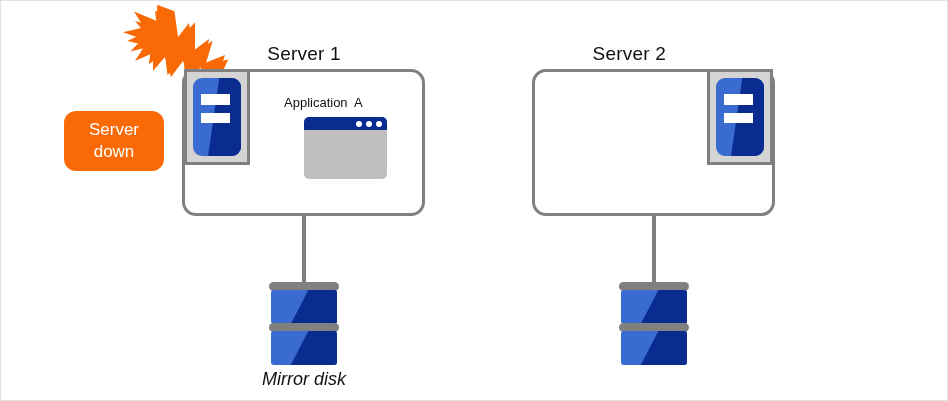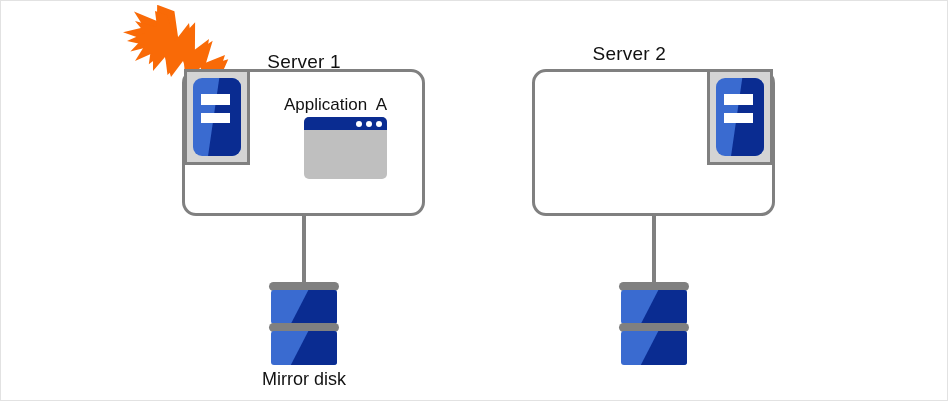--- a/index.html
+++ b/index.html
@@ -70,21 +70,21 @@
     height: 13%;
     background: #ffffff;
     z-index: 3;
   }
   .machine-bar.b1 { top: 21%; }
   .machine-bar.b2 { top: 45%; }
 
   
   .app-label {
     position: absolute;
-    font-size: 17px;
+    font-size: 13px;
     color: #111111;
     white-space: pre;
   }
   .app-window {
     position: absolute;
     background: #bfbfbf;
     border-radius: 5px;
     overflow: hidden;
   }
   .app-titlebar {
@@ -139,20 +139,21 @@
     width: 70%;
     background: #0a2c91;
     clip-path: polygon(38% 0, 100% 0, 100% 100%, 0 100%);
   }
   .disk-label {
     position: absolute;
     font-size: 18px;
     color: #111111;
     white-space: nowrap;
     text-align: center;
+    font-style: italic;
   }
 
   
   .alert-badge {
     position: absolute;
     background: #f96a07;
     border-radius: 12px;
     color: #ffffff;
     font-size: 17px;
     line-height: 22px;
@@ -178,22 +179,26 @@
     <path d="M 62 6 L 70 34 L 84 14 L 88 44 L 104 30 L 100 56 L 122 46
              L 118 60 L 98 70 L 96 58 L 82 72 L 78 52 L 64 70 L 58 48
              L 44 62 L 44 44 L 24 52 L 34 38 L 14 34 L 34 26 L 22 12
              L 46 18 L 44 2 Z" fill="#f96a07" transform="translate(-2,0) rotate(8 63 45)"></path>
     <path d="M 58 10 L 66 36 L 80 18 L 84 46 L 100 34 L 96 58 L 116 50
              L 112 62 L 94 70 L 92 60 L 80 74 L 74 56 L 62 72 L 56 52
              L 44 66 L 44 48 L 26 56 L 36 40 L 18 36 L 36 28 L 26 16
              L 48 22 L 46 6 Z" fill="#f96a07"></path>
   </svg>
 
-
-  <div class="server-title" style="left:253px; top:42px; width:100px;margin-top:8px;">Server 1</div>
+  <div class="alert-badge" style="left:63px; top:110px; width:100px; height:60px;">
+    <span>Server</span>
+    <span>down</span>
+  </div>
+
+  <div class="server-title" style="left:253px; top:42px; width:100px;">Server 1</div>
 
   <div class="server-box" style="left:181px; top:68px; width:243px; height:147px;"></div>
 
   <div class="machine-icon" style="left:183px; top:68px; width:66px; height:96px;">
     <div class="machine-body">
       <div class="machine-bar b1"></div>
       <div class="machine-bar b2"></div>
     </div>
   </div>
 

